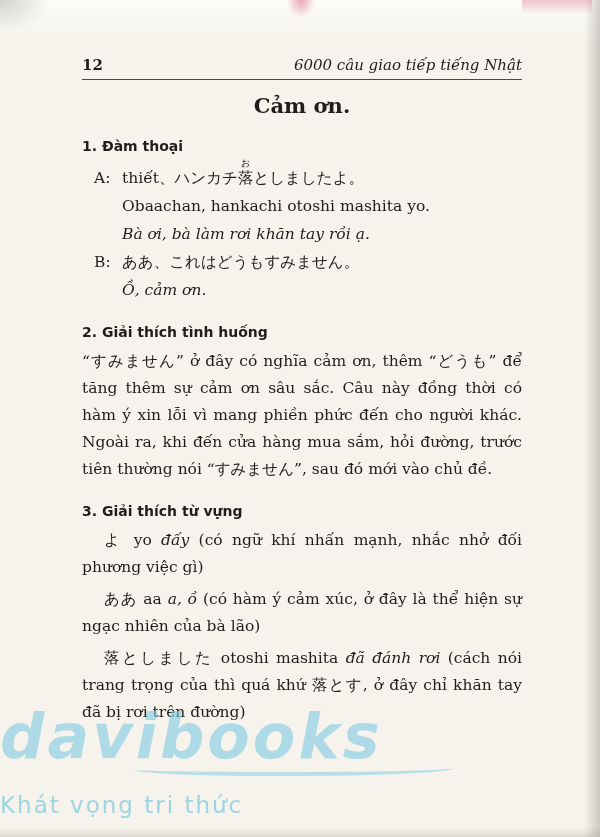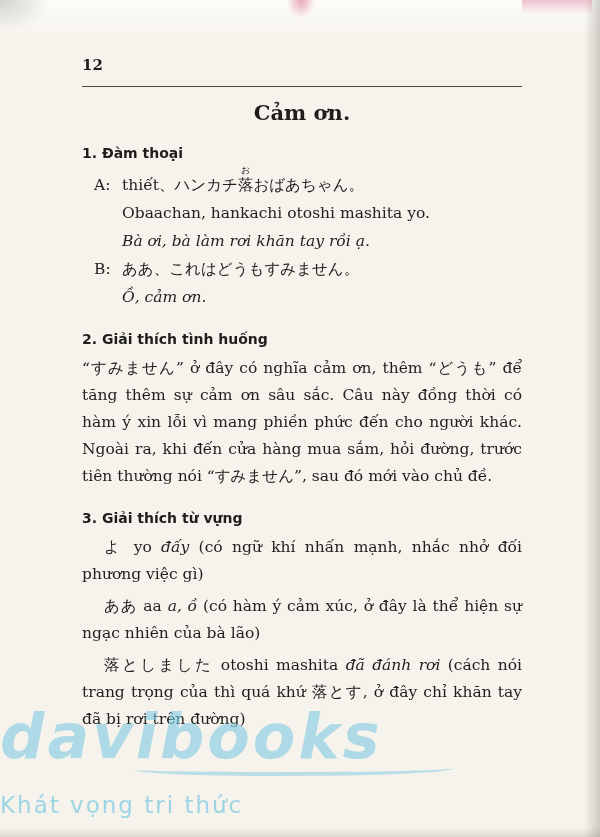--- a/index.html
+++ b/index.html
@@ -21,21 +21,21 @@
   .artifact-gray-corner { position:absolute; top:0; left:0; width:52px; height:32px;
     background:radial-gradient(ellipse at top left, rgba(150,148,145,0.40), rgba(150,148,145,0) 70%); }
   .artifact-pink-top { position:absolute; top:0; left:287px; width:28px; height:18px;
     background:radial-gradient(ellipse at top, rgba(228,150,172,0.85), rgba(228,150,172,0) 72%); }
   .artifact-pink-corner { position:absolute; top:0; right:8px; width:70px; height:14px;
     background:linear-gradient(to top, rgba(230,165,185,0), rgba(230,165,185,0.65)); }
 
   .content { position:absolute; left:82px; top:56px; width:440px; }
 
   .page-header { display:flex; justify-content:space-between; align-items:baseline;
-    border-bottom:1.5px solid #4a4843; padding-bottom:12px; }
+    border-bottom:1.5px solid #4a4843; padding-bottom:5px; }
   .page-num { font-weight:bold; font-size:15px; }
   .header-title { font-style:italic; font-size:15px; }
 
   .title-jp { text-align:center; font-size:22px; letter-spacing:1px; margin-top:20px; }
   .title-vi { text-align:center; font-size:21px; font-weight:bold; margin-top:13px; }
 
   .section-heading { font-family:"DejaVu Sans", sans-serif; font-weight:bold;
     font-size:14px; margin-top:20px; margin-bottom:8px; }
 
   .dialog { font-size:15.5px; line-height:28px; margin-left:12px; margin-top:10px; }
@@ -67,29 +67,30 @@
 
 <div class="scan-top-light"></div>
 <div class="artifact-gray-corner"></div>
 <div class="artifact-pink-top"></div>
 <div class="artifact-pink-corner"></div>
 
 <div class="content">
 
   <div class="page-header">
     <span class="page-num">12</span>
+    <span class="header-title">6000 câu giao tiếp tiếng Nhật</span>
   </div>
 
   <div class="title-vi">Cảm ơn.</div>
 
   <div class="section-heading">1. Đàm thoại</div>
 
   <div class="dialog">
     <div class="dline">
-      <span class="speaker">A:</span><span>thiết、ハンカチ</span><span class="furi-wrap"><span>落</span><span class="furi">お</span></span><span>おばあちゃん。</span>
+      <span class="speaker">A:</span><span>thiết、ハンカチ</span><span class="furi-wrap"><span>落</span><span class="furi">お</span></span><span>としましたよ。</span>
     </div>
     <div class="dline">
       <span>Obaachan, hankachi otoshi mashita yo.</span>
     </div>
     <div class="dline vi-line">
       <span>Bà ơi, bà làm rơi khăn tay rồi ạ.</span>
     </div>
     <div class="dline">
       <span class="speaker">B:</span><span>ああ、これはどうもすみません。</span>
     </div>

